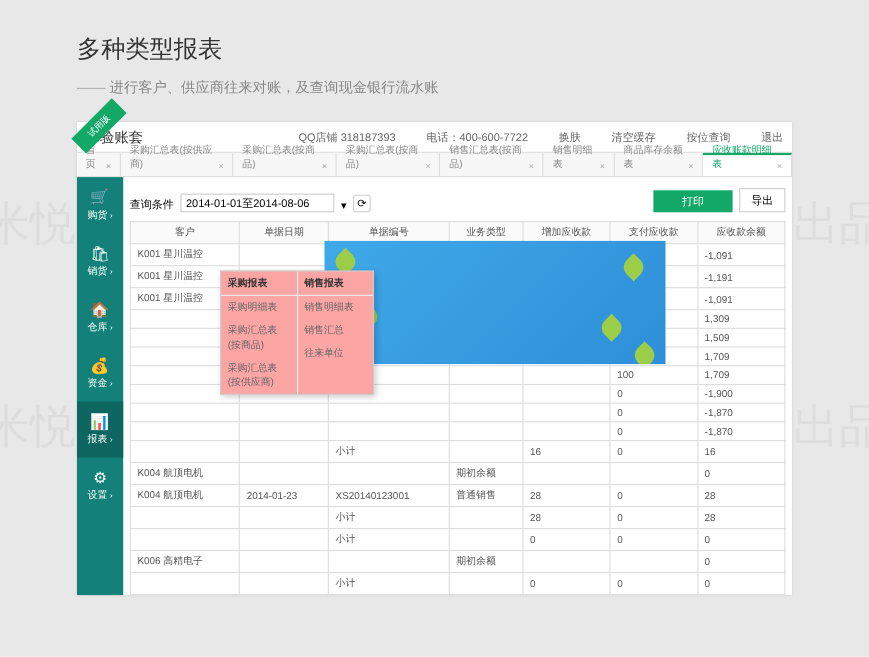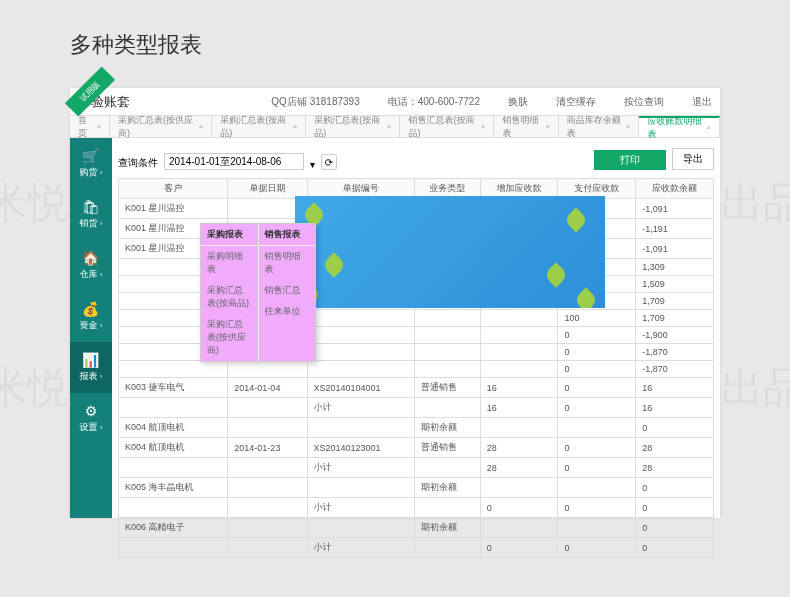--- a/index.html
+++ b/index.html
@@ -11,58 +11,59 @@
 .watermark{position:absolute;font-size:42px;color:#ddd;font-weight:300;pointer-events:none;z-index:0}
 .wm1{left:-15px;top:175px}
 .wm2{right:-15px;top:175px}
 .wm3{left:-15px;top:360px}
 .wm4{right:-15px;top:360px}
 .app{background:#fff;margin:0 70px;height:430px;position:relative;box-shadow:0 0 3px rgba(0,0,0,0.1);font-size:10px;z-index:1}
 .topbar{height:28px;border-bottom:1px solid #ddd;display:flex;align-items:center;padding:0 8px;font-size:10px;color:#666}
 .app-title{font-size:13px;color:#333;margin-right:auto}
 .toplink{margin-left:28px;color:#666;font-size:10px}
 .tabbar{height:22px;background:#f7f7f7;border-bottom:1px solid #ddd;display:flex;font-size:9px;color:#888}
-.tab{padding:4px 8px;border-right:1px solid #ddd;display:flex;align-items:center;gap:3px}
+.tab{padding:4px 8px;border-right:1px solid #ddd;display:flex;align-items:flex-end;gap:3px}
 .tab.active{background:#fff;color:#13a868;border-top:2px solid #13a868}
 .tab-close{color:#aaa;font-size:8px}
 .sidebar{position:absolute;left:0;top:50px;width:42px;background:#13817a;height:380px;color:#fff;text-align:center}
 .sb-item{padding:10px 0;font-size:9px;cursor:pointer}
 .sb-item.active{background:#0d6660}
 .sb-icon{font-size:14px;display:block;margin-bottom:2px}
 .sb-arrow{font-size:7px}
 .content{margin-left:42px;padding:6px}
 .filterbar{display:flex;align-items:flex-end;gap:6px;padding:4px 0;font-size:10px}
 .date-input{border:1px solid #ccc;padding:2px 4px;font-size:10px;width:140px}
 .refresh{width:16px;height:16px;border:1px solid #ccc;border-radius:2px;display:inline-flex;align-items:center;justify-content:center;font-size:10px}
 .btn-print{background:#13a868;color:#fff;border:none;padding:3px 26px;font-size:10px;margin-left:auto}
 .btn-export{background:#fff;border:1px solid #ccc;padding:3px 10px;font-size:10px}
 .table{width:100%;border-collapse:collapse;font-size:9px;margin-top:4px}
 .table th,.table td{border:1px solid #ddd;padding:3px 6px;text-align:left;color:#555}
 .table th{background:#fafafa;font-weight:normal;text-align:center}
 .table td.num{text-align:left}
-.popup{position:absolute;left:130px;top:135px;background:#f0abfc;border:1px solid #ccc;box-shadow:2px 2px 6px rgba(0,0,0,0.2);width:116px;font-size:9px;z-index:10}
+.popup{position:absolute;left:130px;top:135px;background:#fca5a5;border:1px solid #ccc;box-shadow:2px 2px 6px rgba(0,0,0,0.2);width:140px;font-size:9px;z-index:10}
 .popup-cols{display:flex}
 .popup-col{flex:1;border-right:1px solid #eee}
 .popup-col:last-child{border-right:none}
 .popup-hdr{padding:4px 6px;font-weight:bold;color:#333;border-bottom:1px solid #eee}
 .popup-item{padding:4px 6px;color:#666}
 .overlay-img{position:absolute;left:225px;top:108px;width:310px;height:112px;background:linear-gradient(135deg,#3fa9e8,#2e8fd8);z-index:9;overflow:hidden}
 .leaf{position:absolute;width:18px;height:18px;background:#9dce4a;border-radius:0 50% 0 50%;transform:rotate(45deg)}
 .badge{position:absolute;left:-6px;top:-6px;background:#13a868;color:#fff;font-size:8px;padding:4px 14px;transform:rotate(-45deg)}
 </style>
 </head>
 <body>
 
 <div class="watermark wm1">米悦出品</div>
 <div class="watermark wm2">米悦出品</div>
 <div class="watermark wm3">米悦出品</div>
 <div class="watermark wm4">米悦出品</div>
 
 <div class="header-area">
   <div class="title">多种类型报表</div>
+  <div class="subtitle"><span class="dash">—— </span><span>进行客户、供应商往来对账，及查询现金银行流水账</span></div>
 </div>
 
 <div class="app">
   <div class="badge">试用版</div>
   <div class="topbar">
     <span class="app-title">体验账套</span>
     <span class="toplink">QQ店铺 318187393</span>
     <span class="toplink">电话：400-600-7722</span>
     <span class="toplink">换肤</span>
     <span class="toplink">清空缓存</span>
@@ -220,29 +221,20 @@
           <tr>
             <td></td>
             <td></td>
             <td></td>
             <td></td>
             <td class="num"></td>
             <td class="num">0</td>
             <td class="num">-1,870</td>
           </tr>
           <tr>
-            <td>K003 捷车电气</td>
-            <td>2014-01-04</td>
-            <td>XS20140104001</td>
-            <td>普通销售</td>
-            <td class="num">16</td>
-            <td class="num">0</td>
-            <td class="num">16</td>
-          </tr>
-          <tr>
             <td></td>
             <td></td>
             <td>小计</td>
             <td></td>
             <td class="num">16</td>
             <td class="num">0</td>
             <td class="num">16</td>
           </tr>
           <tr>
             <td>K004 航顶电机</td>
@@ -263,29 +255,20 @@
             <td class="num">28</td>
           </tr>
           <tr>
             <td></td>
             <td></td>
             <td>小计</td>
             <td></td>
             <td class="num">28</td>
             <td class="num">0</td>
             <td class="num">28</td>
-          </tr>
-          <tr>
-            <td>K005 海丰晶电机</td>
-            <td></td>
-            <td></td>
-            <td>期初余额</td>
-            <td class="num"></td>
-            <td class="num"></td>
-            <td class="num">0</td>
           </tr>
           <tr>
             <td></td>
             <td></td>
             <td>小计</td>
             <td></td>
             <td class="num">0</td>
             <td class="num">0</td>
             <td class="num">0</td>
           </tr>

